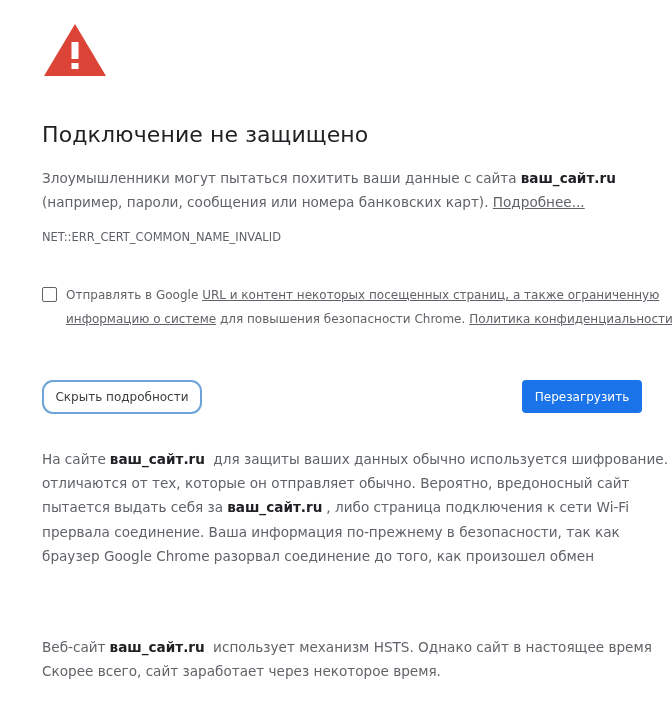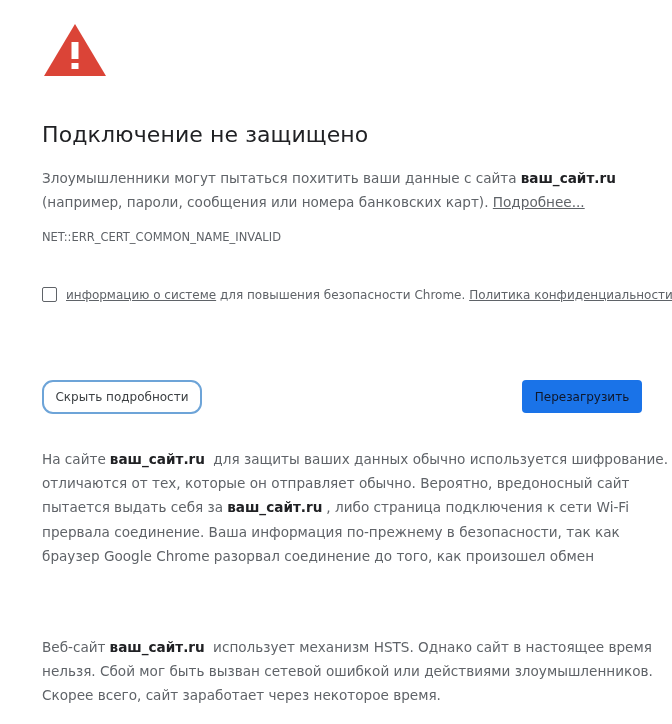--- a/index.html
+++ b/index.html
@@ -108,21 +108,21 @@
     .btn-primary {
       position: absolute;
       left: 522px;
       top: 380px;
       width: 120px;
       height: 33px;
       box-sizing: border-box;
       border: none;
       border-radius: 4px;
       background: #1a73e8;
-      color: #0f172a;
+      color: #ffffff;
       font-family: "DejaVu Sans", "Liberation Sans", sans-serif;
       font-size: 12px;
       cursor: pointer;
       padding: 0;
     }
     .details {
       position: absolute;
       left: 42px;
       width: 625px;
       font-size: 13.6px;
@@ -156,20 +156,24 @@
     <a class="link">Подробнее...</a>
   </span>
 </p>
 
 <div class="error-code">NET::ERR_CERT_COMMON_NAME_INVALID</div>
 
 <div class="optin">
   <div class="checkbox"></div>
   <div class="optin-text">
     <span class="line">
+      <span>Отправлять в Google</span>
+      <a class="link">URL и контент некоторых посещенных страниц, а также ограниченную</a>
+    </span>
+    <span class="line">
       <a class="link">информацию о системе</a>
       <span>для повышения безопасности Chrome.</span>
       <a class="link">Политика конфиденциальности</a>
     </span>
   </div>
 </div>
 
 <button class="btn-secondary">Скрыть подробности</button>
 <button class="btn-primary">Перезагрузить</button>
 
@@ -184,15 +188,14 @@
   </span>
   <span class="line">прервала соединение. Ваша информация по-прежнему в безопасности, так как</span>
   <span class="line">браузер Google Chrome разорвал соединение до того, как произошел обмен</span>
 </p>
 
 <p class="details details-2">
   <span class="line">
     <span>Веб-сайт</span><span class="bold">ваш_сайт.ru</span>
     <span>использует механизм HSTS. Однако сайт в настоящее время</span>
   </span>
-  <span class="line">нельзя. Сбой мог быть вызван сетевой ошибкой или действиями злоумышленников.</span>
   <span class="line">Скорее всего, сайт заработает через некоторое время.</span>
 </p>
 
 </body></html>

